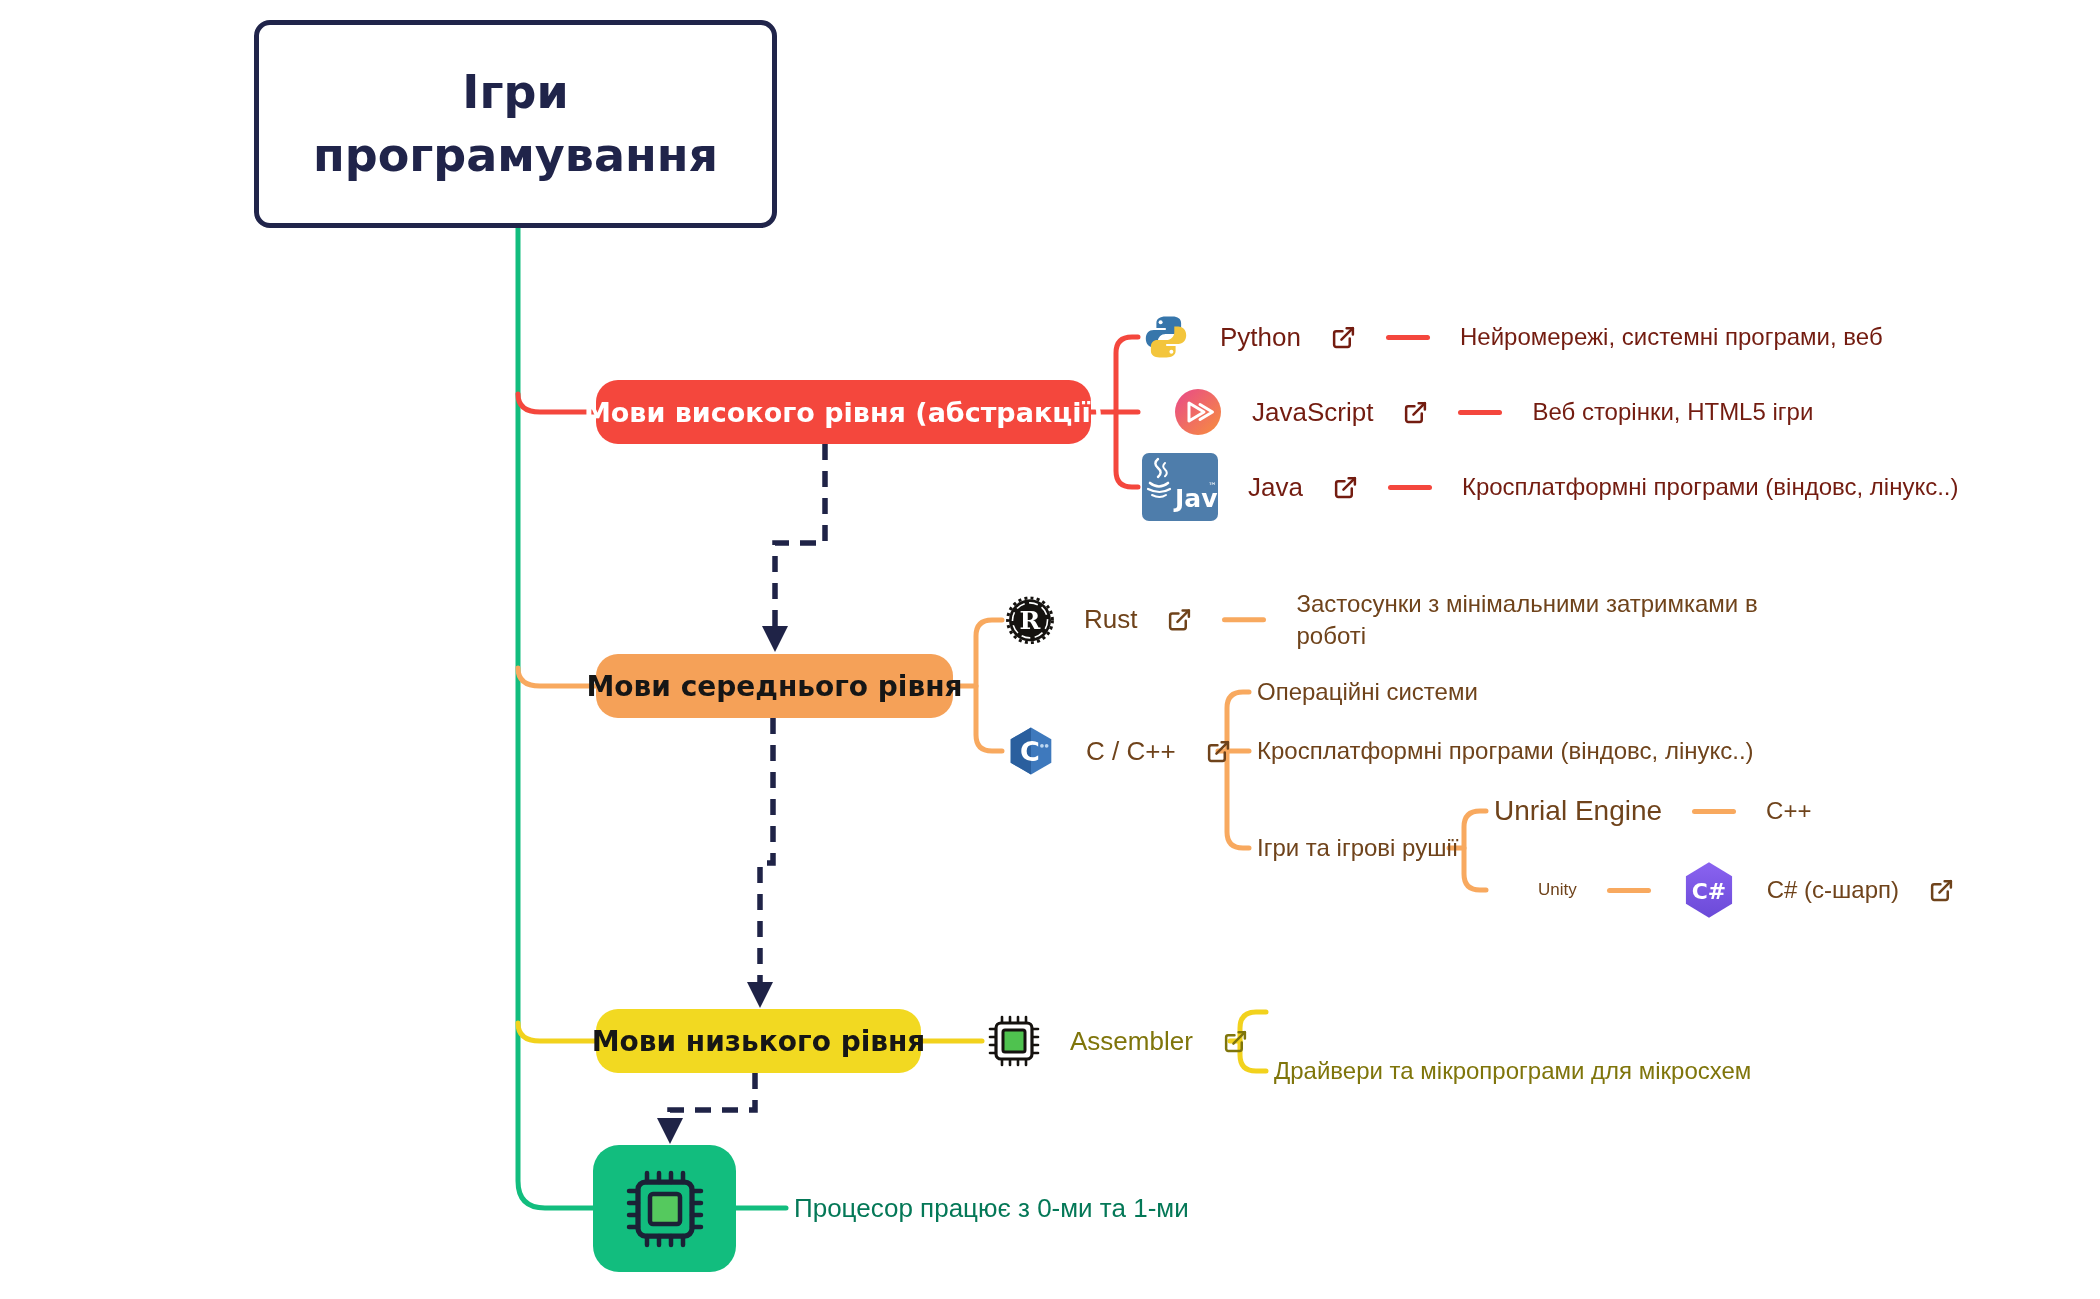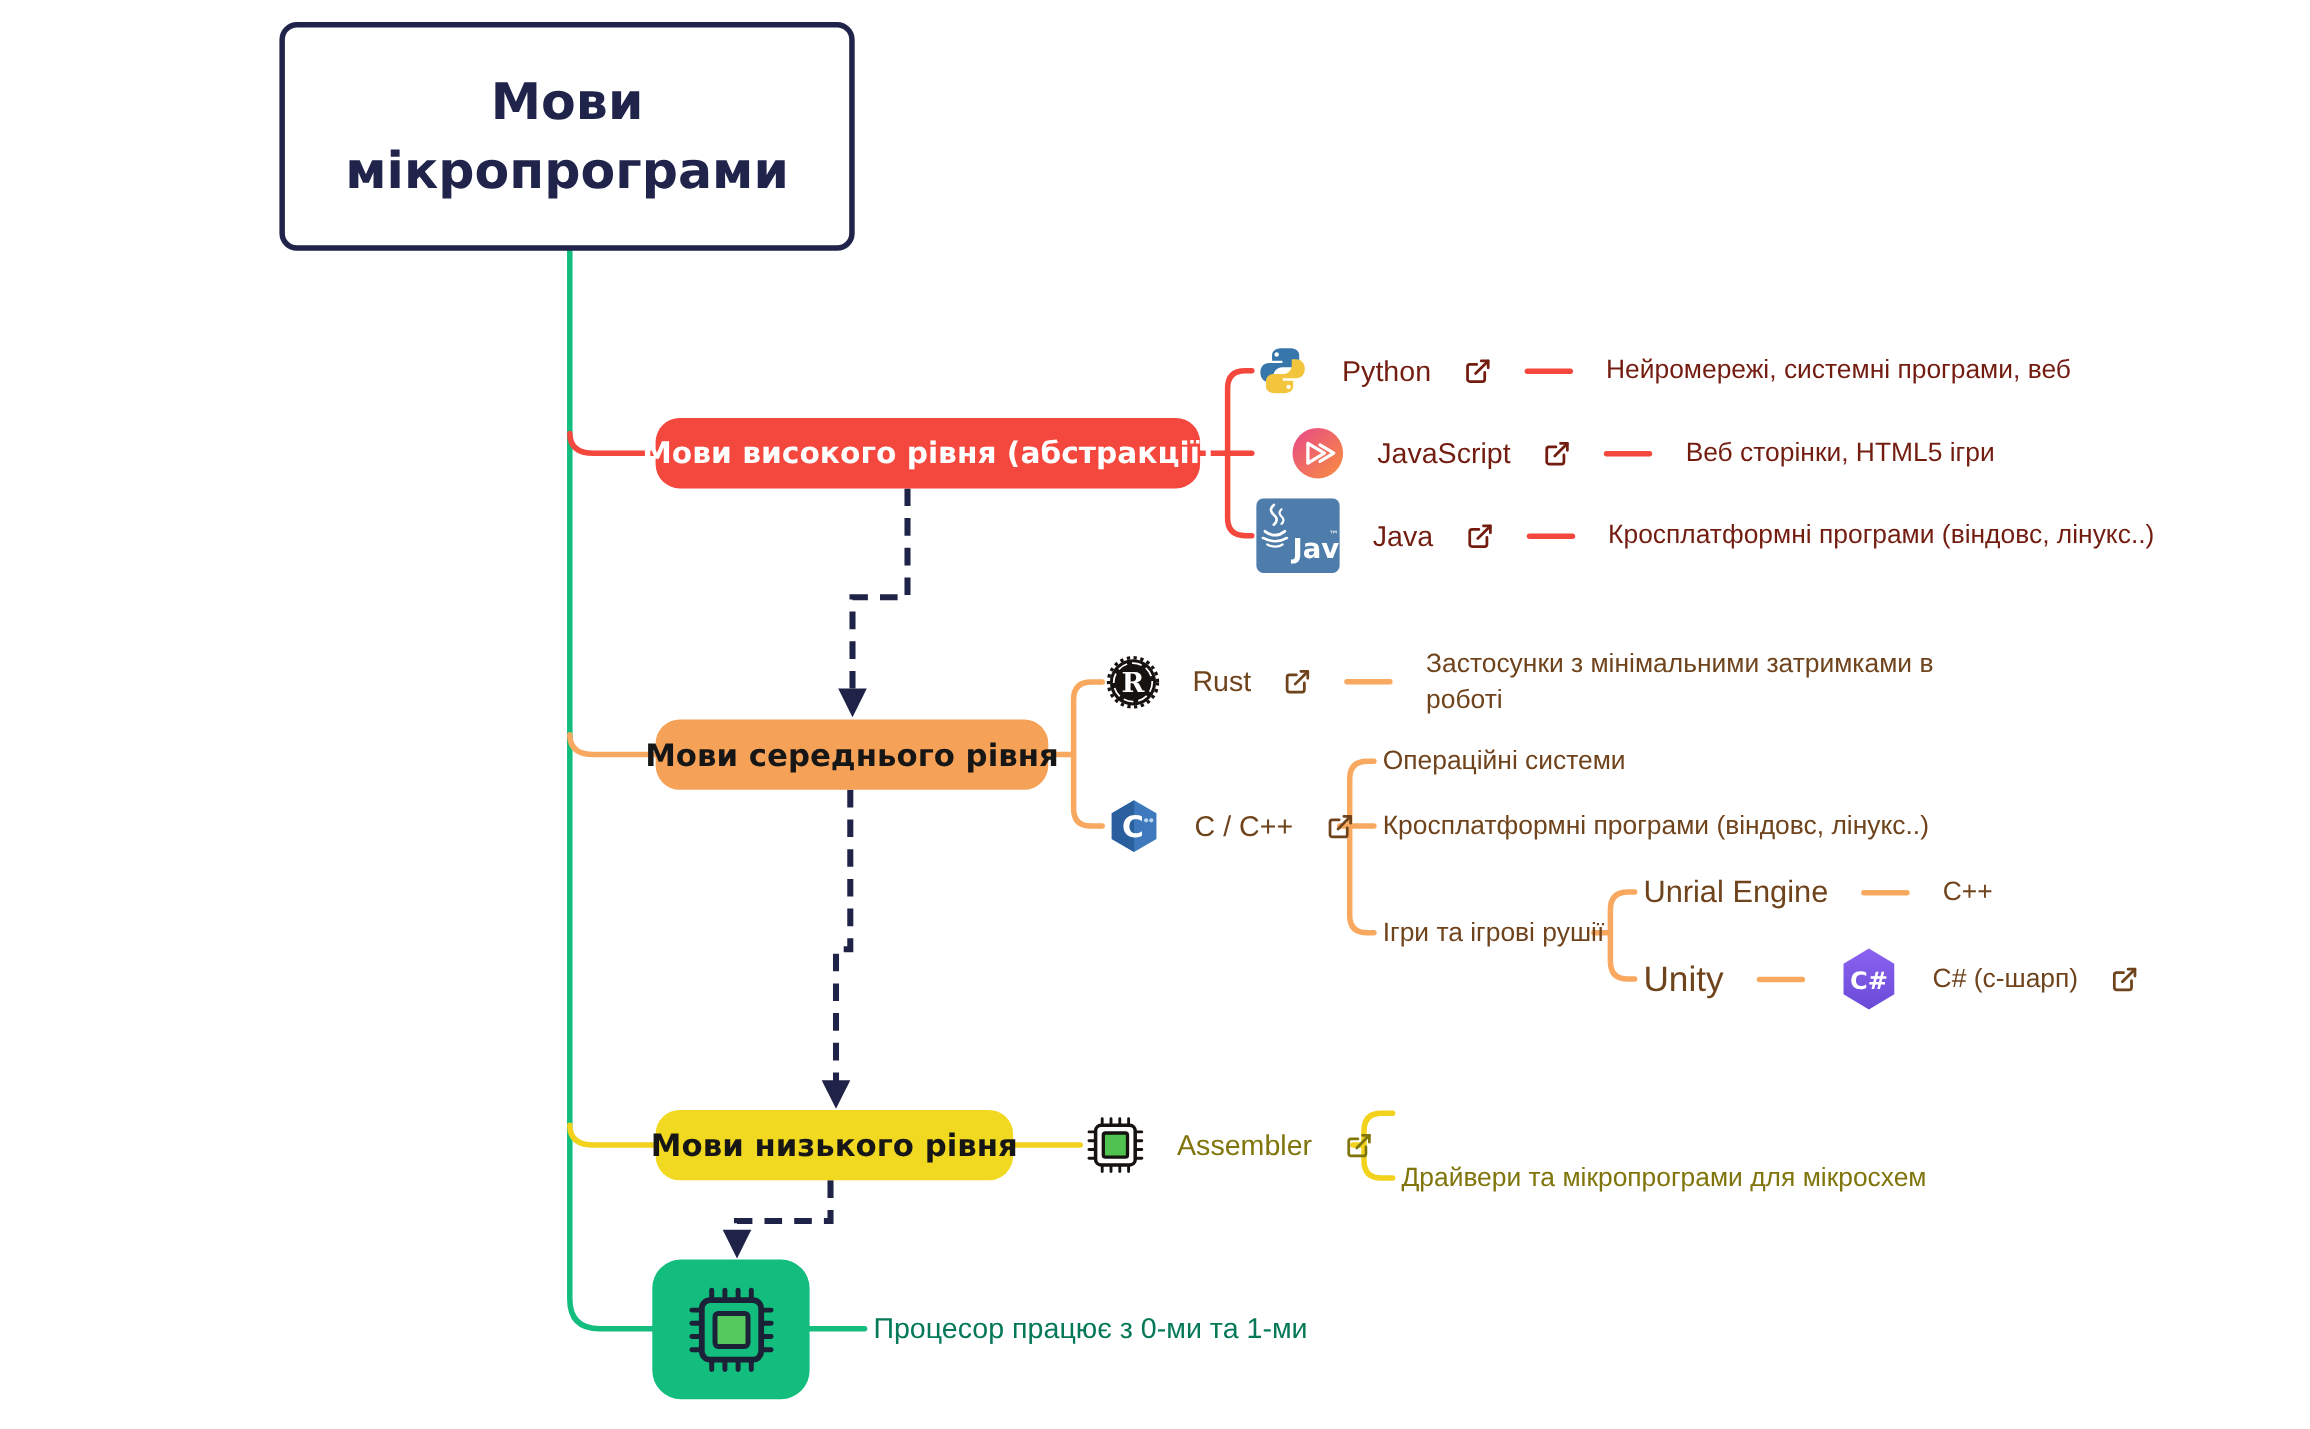--- a/index.html
+++ b/index.html
@@ -78,21 +78,21 @@
     <path d="M1230 1041 H1240" fill="none" stroke="#f2d21d" stroke-width="5" stroke-linecap="round"></path>
     <path d="M1266 1012 H1256 Q1240 1012 1240 1028 V1055 Q1240 1071 1256 1071 H1266" fill="none" stroke="#f2d21d" stroke-width="5" stroke-linecap="round"></path>
 
     <path d="M755 1073 V1110 H670 V1122" fill="none" stroke="#1f2347" stroke-width="5.5" stroke-dasharray="16 11"></path>
     <polygon points="670,1144 657,1118 683,1118" fill="#1f2347"></polygon>
 
     <path d="M736 1208 H786" fill="none" stroke="#12bd7e" stroke-width="5" stroke-linecap="round"></path>
   </svg>
 
   <div class="node root-node">
-    <span>Мови мікропрограми</span>
+    <span>Ігри програмування</span>
   </div>
 
   <div class="node node-high">
     <span>Мови високого рівня (абстракції)</span>
   </div>
 
   <div class="node node-mid">
     <span>Мови середнього рівня</span>
   </div>
 
@@ -246,21 +246,21 @@
   <div class="leaf orange-t" style="left:1257px;top:751px;">Кросплатформні програми (віндовс, лінукс..)</div>
   <div class="leaf orange-t" style="left:1257px;top:848px;">Ігри та ігрові рушії</div>
 
   <div class="row" style="left:1494px;top:811px;">
     <span class="leafname orange-t" style="font-size:28px;">Unrial Engine</span>
     <span class="dash orange"></span>
     <span class="orange-t" style="font-size:24px;">C++</span>
   </div>
 
   <div class="row" style="left:1494px;top:890px;">
-    <span class="orange-t" style="font-size:32px;">Unity</span>
+    <span class="orange-t" style="font-size:17px;margin-left:44px;">Unity</span>
     <span class="dash orange"></span>
     <span class="icon">
       <svg width="56" height="60" viewBox="0 0 48 52">
         <defs>
           <linearGradient id="csg" x1="0" y1="0" x2="0" y2="1">
             <stop offset="0" stop-color="#8a63f0"></stop>
               <stop offset="1" stop-color="#6b4ad8"></stop>
           </linearGradient>
         </defs>
         <polygon points="24,2 44,14 44,38 24,50 4,38 4,14" fill="url(#csg)"></polygon>

